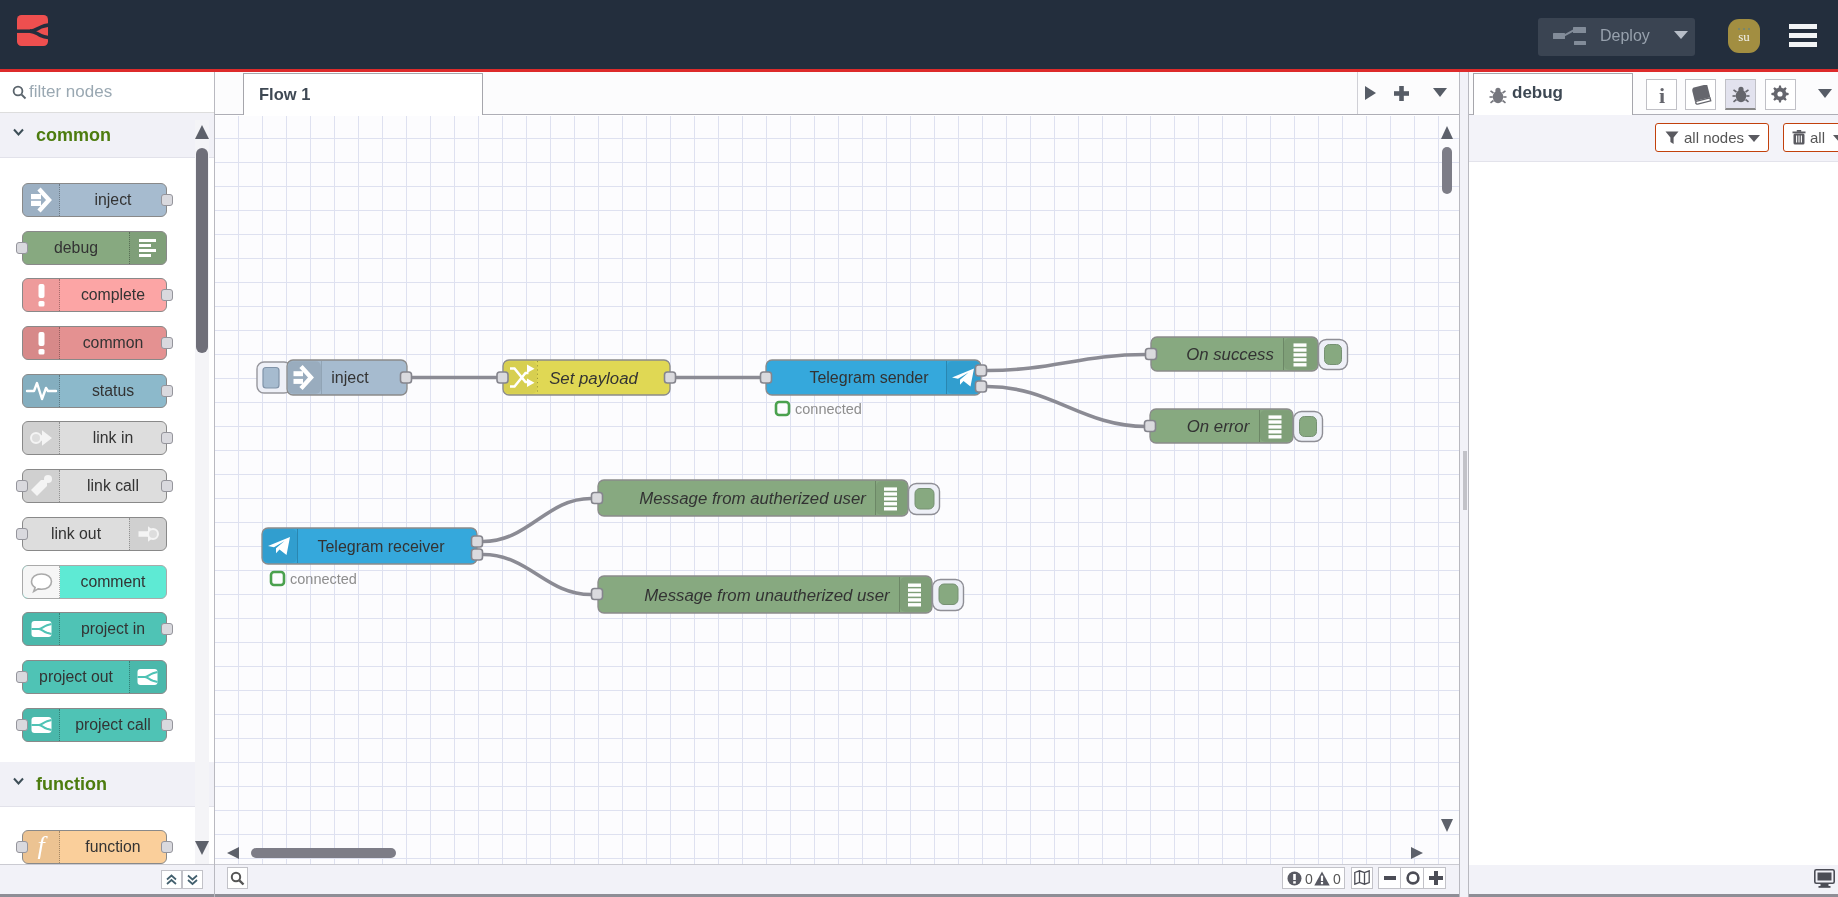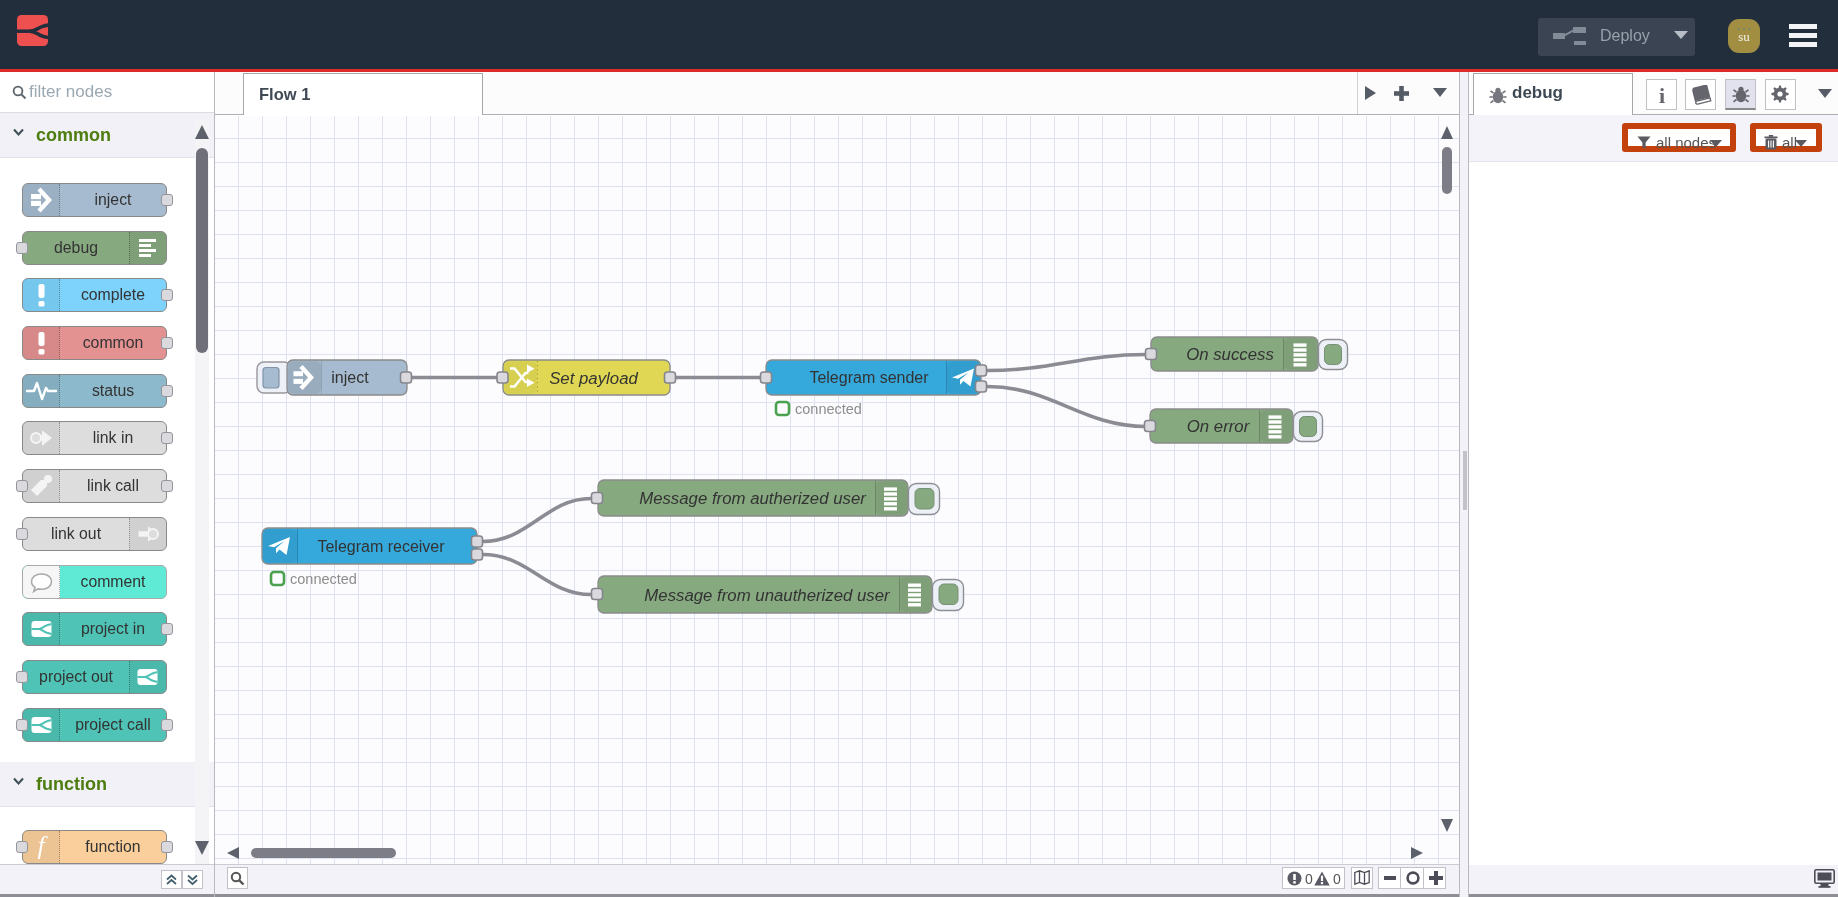--- a/index.html
+++ b/index.html
@@ -79,21 +79,21 @@
 
 
 #sidebar { position:absolute; left:1469px; top:72px; width:369px; height:793px; background:#fff; }
 #sb-tabbar { position:absolute; left:0; top:0; width:369px; height:43px; background:#fcfcfd; border-bottom:1px solid #aeaeb6; }
 #sb-tab { position:absolute; left:4px; top:1px; width:160px; height:42px; background:#fff; border:1px solid #a6a6ac; border-bottom:none; }
 #sb-tab .tlbl { position:absolute; left:38px; top:9px; font-weight:bold; font-size:17px; color:#3d4853; }
 .sbbtn { position:absolute; top:7px; width:31px; height:31px; background:#fff; border:1px solid #c0c0c6; }
 #sbb-i { left:177px; } #sbb-book { left:216px; } #sbb-bug { left:256px; background:#e2e2ee; border-bottom:2px solid #888; } #sbb-gear { left:296px; }
 #sb-caret { position:absolute; left:349px; top:17px; width:0; height:0; border-left:7px solid transparent; border-right:7px solid transparent; border-top:9px solid #565c66; }
 #sb-toolbar { position:absolute; left:0; top:43px; width:369px; height:47px; background:#f3f3f9; border-bottom:1px solid #e3e3eb; }
-.tbtn { position:absolute; top:8px; height:29px; background:#fff; border:6px solid #c2410c; border-radius:3px; font-size:15px; color:#555; }
+.tbtn { position:absolute; top:8px; height:29px; background:#fff; border:1px solid #c2410c; border-radius:3px; font-size:15px; color:#555;margin-left:33px; }
 #tb-allnodes { left:153px; width:114px; }
 #tb-all { left:281px; width:72px; }
 .tbtn .tcaret { position:absolute; top:11px; width:0; height:0; border-left:6px solid transparent; border-right:6px solid transparent; border-top:7px solid #5a5a60; }
 
 #vb1 { position:absolute; left:214px; top:72px; width:1px; height:825px; background:#b9b9c0; }
 #vb2 { position:absolute; left:1459px; top:72px; width:10px; height:825px; background:#f2f2f8; border-left:1px solid #b9b9c0; border-right:1px solid #b9b9c0; }
 #vb2grip { position:absolute; left:1462.5px; top:451px; width:4px; height:59px; background:#c2c2c8; }
 </style>
 </head>
 <body>
@@ -160,21 +160,21 @@
     <svg class="nicon" width="37" height="32" viewBox="0 0 37 32" style="right:0">
         <g fill="#fff">
           <rect x="10" y="7" width="17" height="3"></rect>
           <rect x="10" y="12" width="12" height="3"></rect>
           <rect x="10" y="17" width="17" height="3"></rect>
           <rect x="10" y="22" width="12" height="3"></rect>
         </g>
       </svg>
   </div>
 
-  <div class="pnode" style="top:206px;background:#7dd3fc">
+  <div class="pnode" style="top:206px;background:#fca5a5">
     <div class="icr l"></div>
       <div class="plbl l">complete</div>
       <div class="pport pr"></div>
     <svg class="nicon" width="37" height="32" viewBox="0 0 37 32">
         <g fill="#fff">
           <rect x="15.5" y="5" width="6" height="14" rx="2"></rect>
           <rect x="15.5" y="22" width="6" height="5.5" rx="1.5"></rect>
         </g>
       </svg>
   </div>

